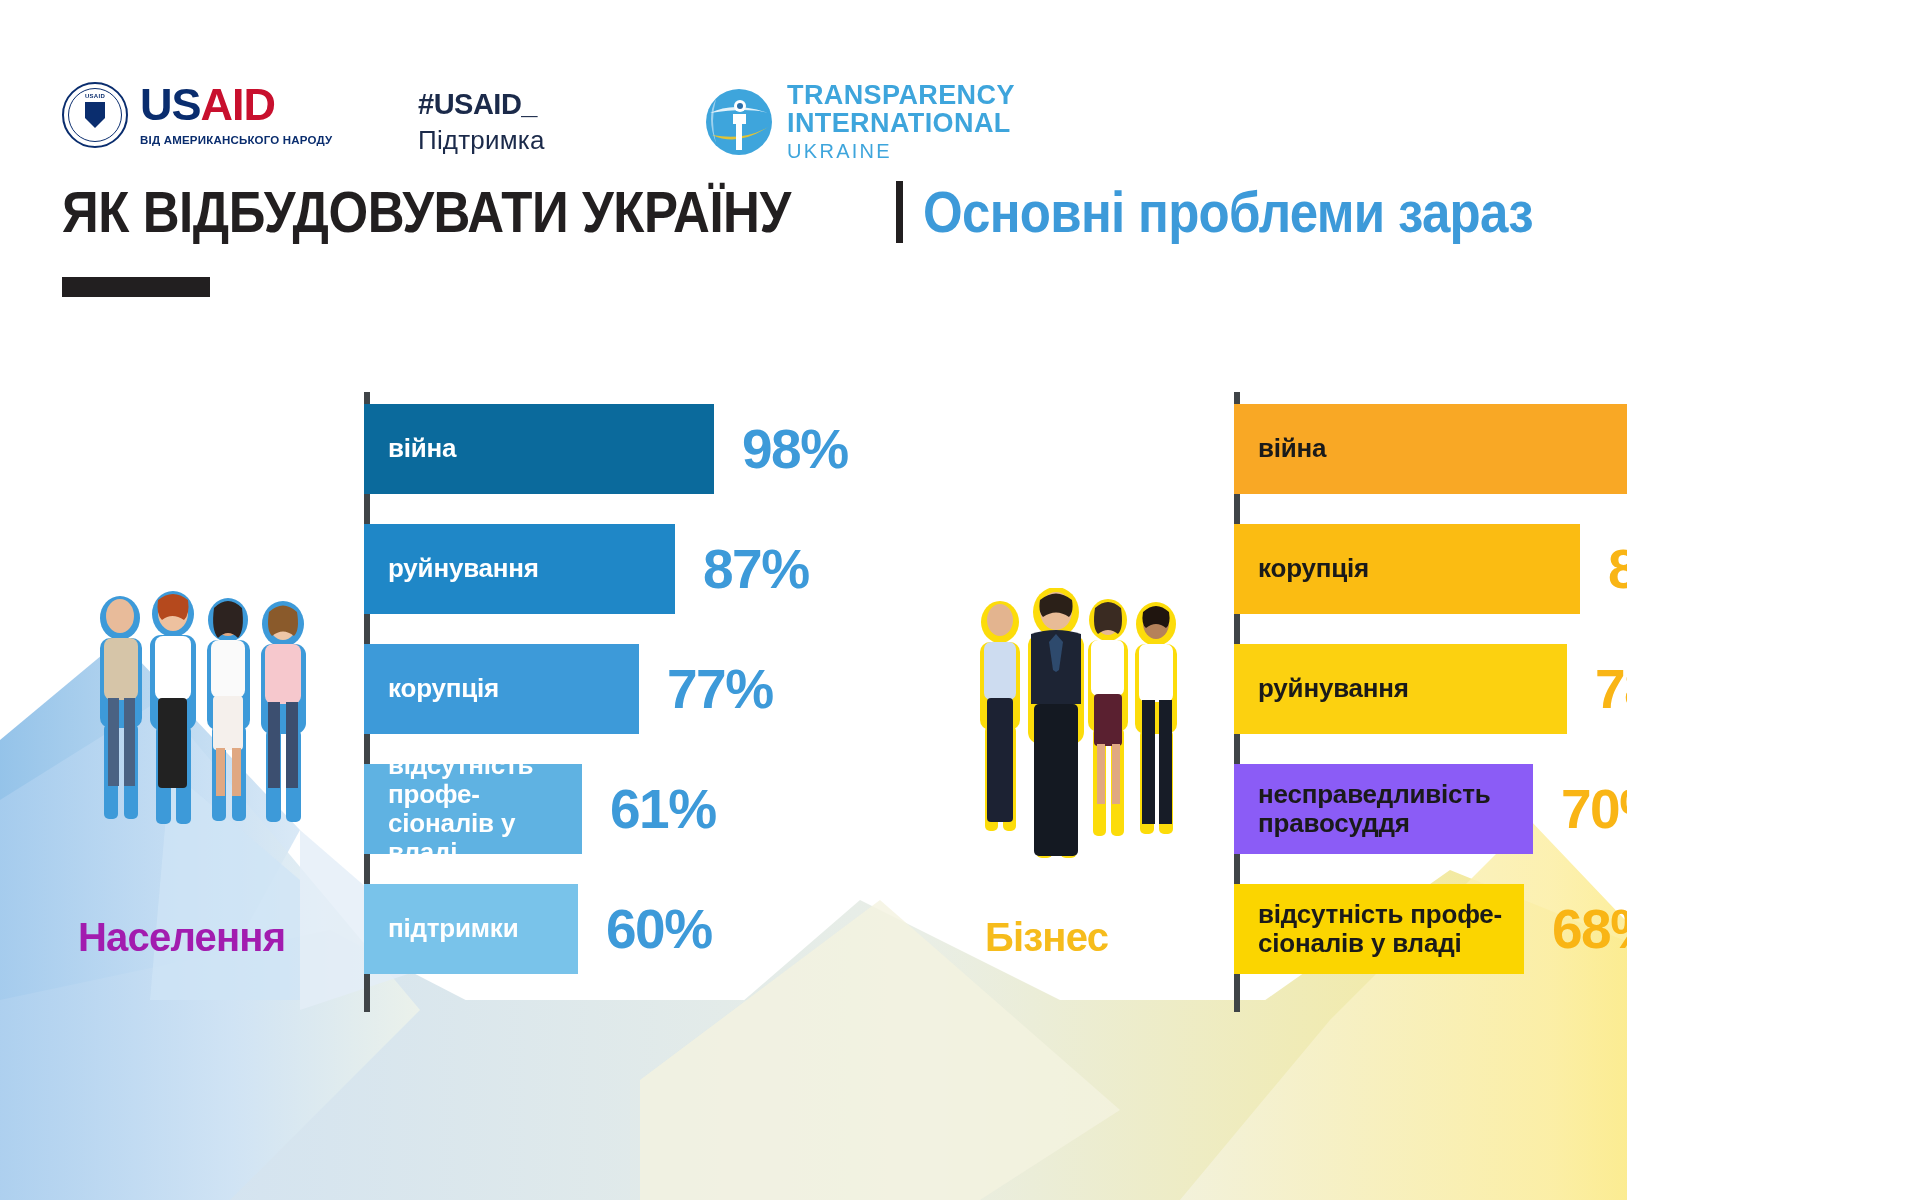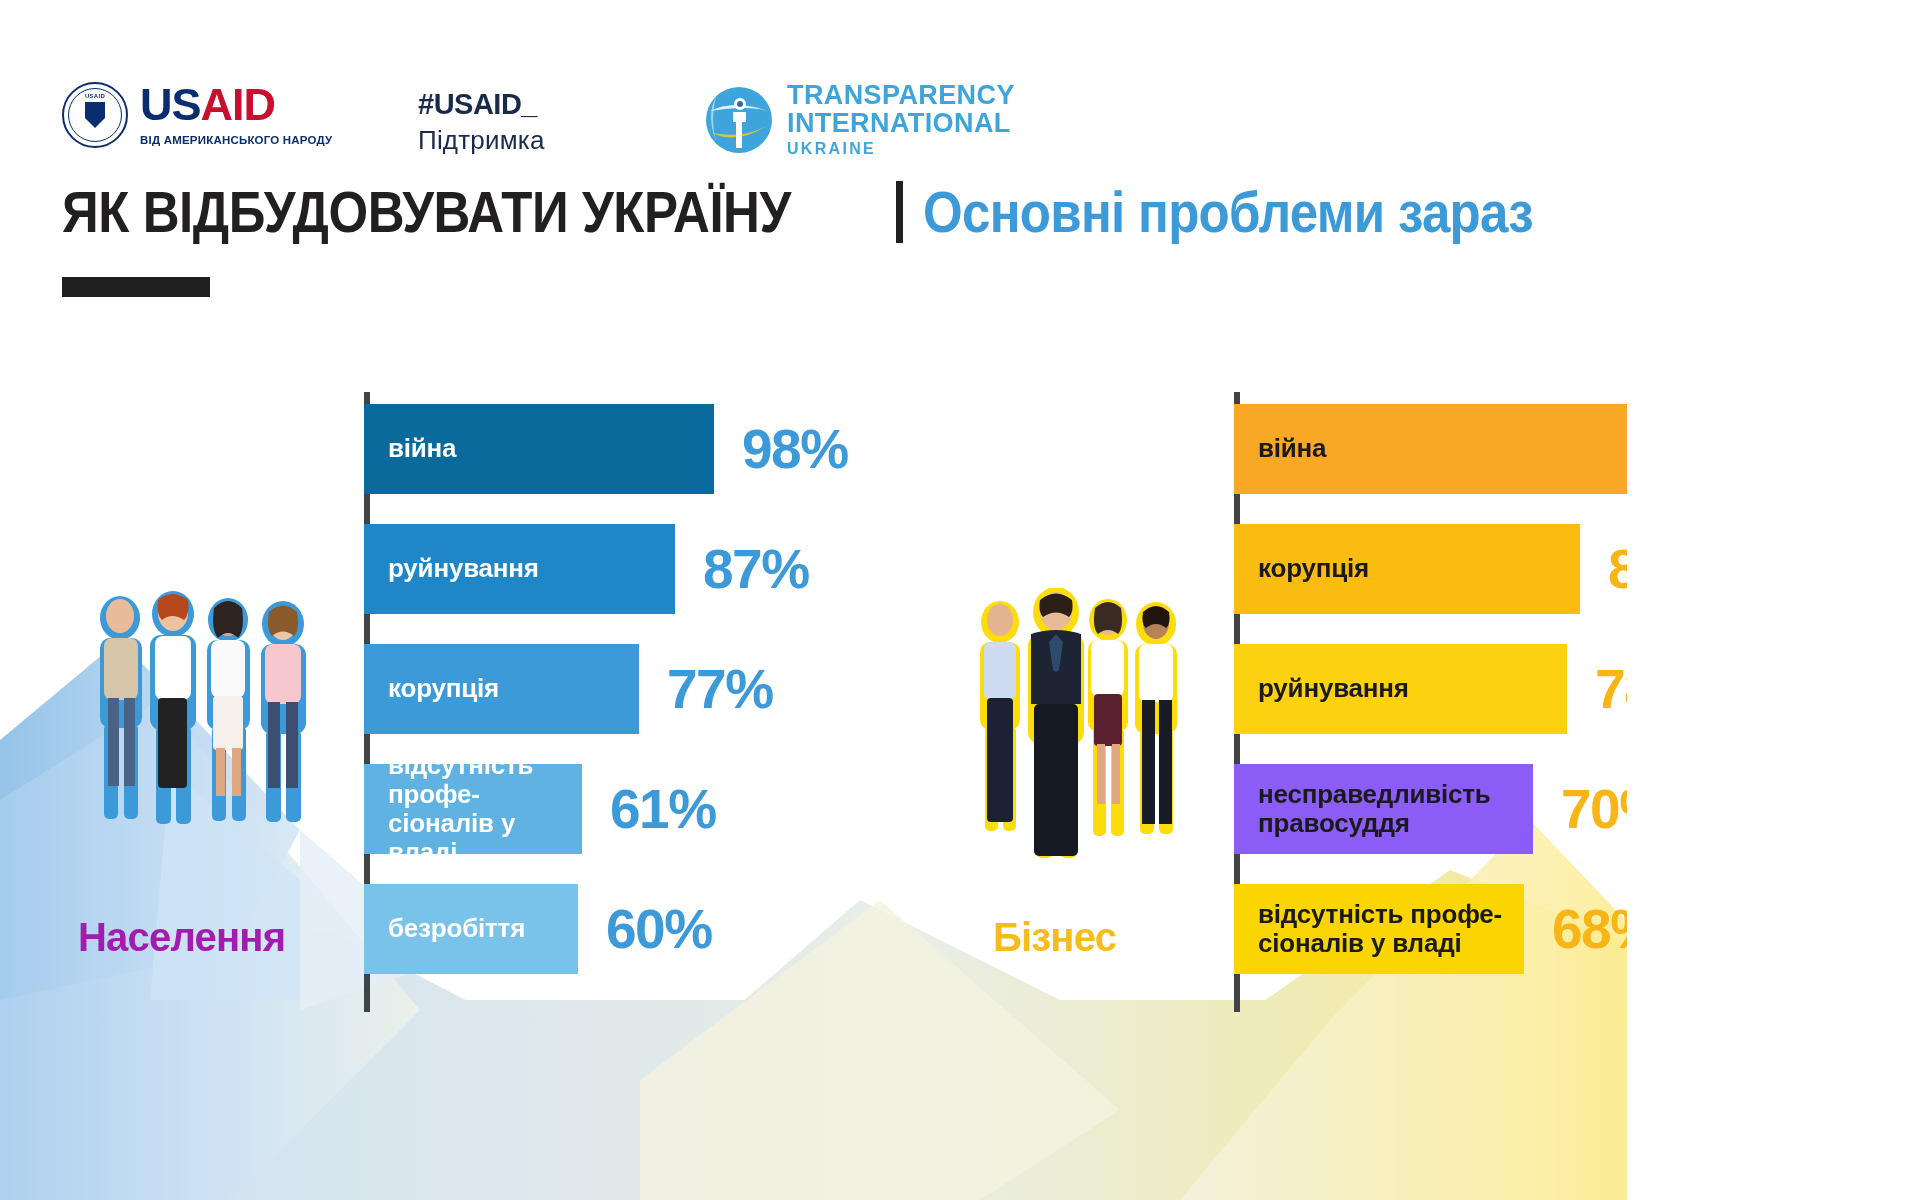--- a/index.html
+++ b/index.html
@@ -34,21 +34,21 @@
   .usaid-word .sub { font-size:11.5px; font-weight:bold; color:#0a2d6e; letter-spacing:.2px; margin-top:8px; }
 
   .hashtag-logo { position:absolute; left:418px; top:50px; color:#1b2a4a; }
   .hashtag-logo .l1 { font-size:29px; font-weight:bold; letter-spacing:-.5px; }
   .hashtag-logo .l2 { font-size:26px; font-weight:400; letter-spacing:.2px; margin-top:4px; }
 
   .ti-logo { position:absolute; left:704px; top:44px; display:flex; align-items:center; gap:13px; }
   .ti-mark { width:70px; height:70px; position:relative; }
   .ti-text { display:flex; flex-direction:column; line-height:1.03; }
   .ti-text .t1, .ti-text .t2 { font-size:27px; font-weight:bold; color:#3ea5dc; letter-spacing:.4px; }
-  .ti-text .t3 { font-size:16px; font-weight:bold; color:#3ea5dc; letter-spacing:2.3px; margin-top:3px; }
+  .ti-text .t3 { font-size:20px; font-weight:normal; color:#3ea5dc; letter-spacing:2.3px; margin-top:3px; }
 
   
   .title-row { position:absolute; left:62px; top:178px; display:flex; align-items:center; z-index:6;
                white-space:nowrap; }
   .title-black, .title-blue {
     font-size:58px; font-weight:bold; letter-spacing:-.5px;
     font-family:"Liberation Sans", sans-serif;
     transform:scaleX(.88); transform-origin:left center;
   }
   .title-black { color:#221f20; }
@@ -74,21 +74,21 @@
     letter-spacing:-.2px; white-space:pre-line;
   }
   .bar-value {
     font-size:55px; font-weight:bold; margin-left:28px;
     letter-spacing:-1.5px; white-space:nowrap;
   }
 
   
   .group-caption { position:absolute; font-size:40px; font-weight:bold; letter-spacing:-.8px; z-index:6; }
   .caption-pop  { left:78px;  top:915px; color:#a21caf; }
-  .caption-biz  { left:985px; top:915px; color:#f6bc1c;margin-left:8px; }
+  .caption-biz  { left:985px; top:915px; color:#f6bc1c; }
 
   
   .people { position:absolute; z-index:3; }
   .people.pop { left:80px;  top:588px; width:250px; height:240px; }
   .people.biz { left:968px; top:588px; width:220px; height:280px; }
 
   
   .footer {
     position:absolute; left:64px; top:1148px; width:1800px; z-index:8;
     font-size:15.5px; font-style:italic; color:#2b2b2b; letter-spacing:.1px;
@@ -294,21 +294,21 @@
       <div class="bar-row">
         <div class="bar" style="width:218px;background:#5fb2e2;">
           <span class="bar-label" style="color:#ffffff;">відсутність профе-
 сіоналів у владі</span>
         </div>
         <span class="bar-value" style="color:#3d9ad9;">61%</span>
       </div>
 
       <div class="bar-row">
         <div class="bar" style="width:214px;background:#79c3ea;">
-          <span class="bar-label" style="color:#ffffff;">безробіття</span>
+          <span class="bar-label" style="color:#ffffff;">підтримки</span>
         </div>
         <span class="bar-value" style="color:#3d9ad9;">60%</span>
       </div>
     </div>
   </div>
 
   <div class="chart right">
     <div class="axis"></div>
     <div>
 

